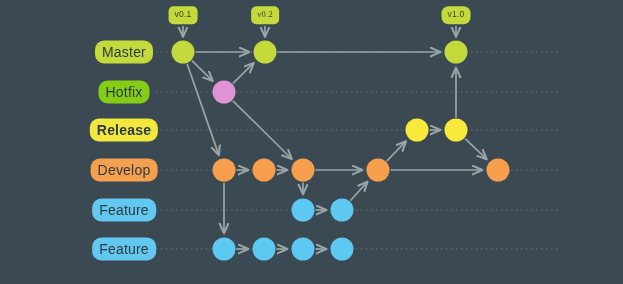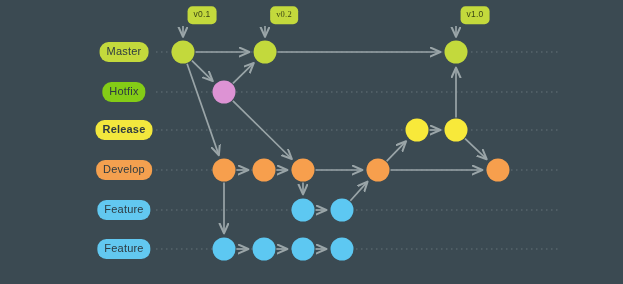--- a/index.html
+++ b/index.html
@@ -1,27 +1,27 @@
 <!DOCTYPE html>
 <html><head>
 <meta charset="utf-8">
 <style>
   html,body{margin:0;padding:0;background:#3b4a52;}
   body{width:623px;height:284px;overflow:hidden;
        font-family:"Liberation Sans","DejaVu Sans",sans-serif;}
   #stage{position:relative;width:623px;height:284px;background:#3b4a52;}
   #wires{position:absolute;inset:0;width:623px;height:284px;}
   .pill{position:absolute;transform:translate(-50%,-50%);
-        border-radius:9px;font-size:11px;line-height:1;
+        border-radius:9px;font-size:14px;line-height:1;
         padding:4px 7px 5px;white-space:nowrap;text-align:center;
         color:#2d3a41;letter-spacing:.2px;}
   .tagpill{position:absolute;transform:translate(-50%,-50%);
         border-radius:5px;font-size:8.5px;line-height:1;
         padding:4px 6px 5px;white-space:nowrap;text-align:center;
-        background:#c3d93c;color:#3a4414;letter-spacing:.2px;margin-left:19px;}
+        background:#c3d93c;color:#3a4414;letter-spacing:.2px;}
   .node{position:absolute;transform:translate(-50%,-50%);
         width:23px;height:23px;border-radius:50%;}
 </style>
 </head>
 <body>
 
 <div id="stage">
   <svg id="wires" viewBox="0 0 623 284" xmlns="http://www.w3.org/2000/svg">
     <defs>
       <marker id="ah" markerWidth="7" markerHeight="7" refX="5.6" refY="3" orient="auto" markerUnits="strokeWidth">
@@ -61,21 +61,21 @@
         <line x1="315.50" y1="249.00" x2="326.00" y2="249.00" stroke="#9aa5a8" stroke-width="1.7" marker-end="url(#ah)"></line>
         <line x1="386.73" y1="161.05" x2="405.83" y2="141.46" stroke="#9aa5a8" stroke-width="1.7" marker-end="url(#ah)"></line>
         <line x1="429.50" y1="130.00" x2="440.00" y2="130.00" stroke="#9aa5a8" stroke-width="1.7" marker-end="url(#ah)"></line>
         <line x1="456.00" y1="117.50" x2="456.00" y2="68.00" stroke="#9aa5a8" stroke-width="1.7" marker-end="url(#ah)"></line>
         <line x1="465.05" y1="138.62" x2="486.41" y2="158.97" stroke="#9aa5a8" stroke-width="1.7" marker-end="url(#ah)"></line>
       </g>
   </svg>
   <div id="tags">
       <div class="tagpill" style="left: 183px; top: 15px;">v0.1</div>
       <div class="tagpill" style="left: 265px; top: 15px; font-family: Liberation Serif, serif;">v0.2</div>
-      <div class="tagpill" style="left: 456px; top: 15px;">v1.0</div>
+      <div class="tagpill" style="left: 456px; top: 15px; border-radius: 7px;">v1.0</div>
     </div>
   <div id="labels">
       <div class="pill" style="left: 124px; top: 52px; background: rgb(195, 217, 60);">Master</div>
       <div class="pill" style="left: 124px; top: 92px; background: #84cc16;">Hotfix</div>
       <div class="pill" style="left: 124px; top: 130px; background: rgb(242, 231, 61); font-weight: bold;">Release</div>
       <div class="pill" style="left: 124px; top: 170px; background: rgb(244, 160, 79);">Develop</div>
       <div class="pill" style="left: 124px; top: 210px; background: rgb(98, 200, 240);">Feature</div>
       <div class="pill" style="left: 124px; top: 249px; background: rgb(98, 200, 240);">Feature</div>
     </div>
   <div id="nodes">

